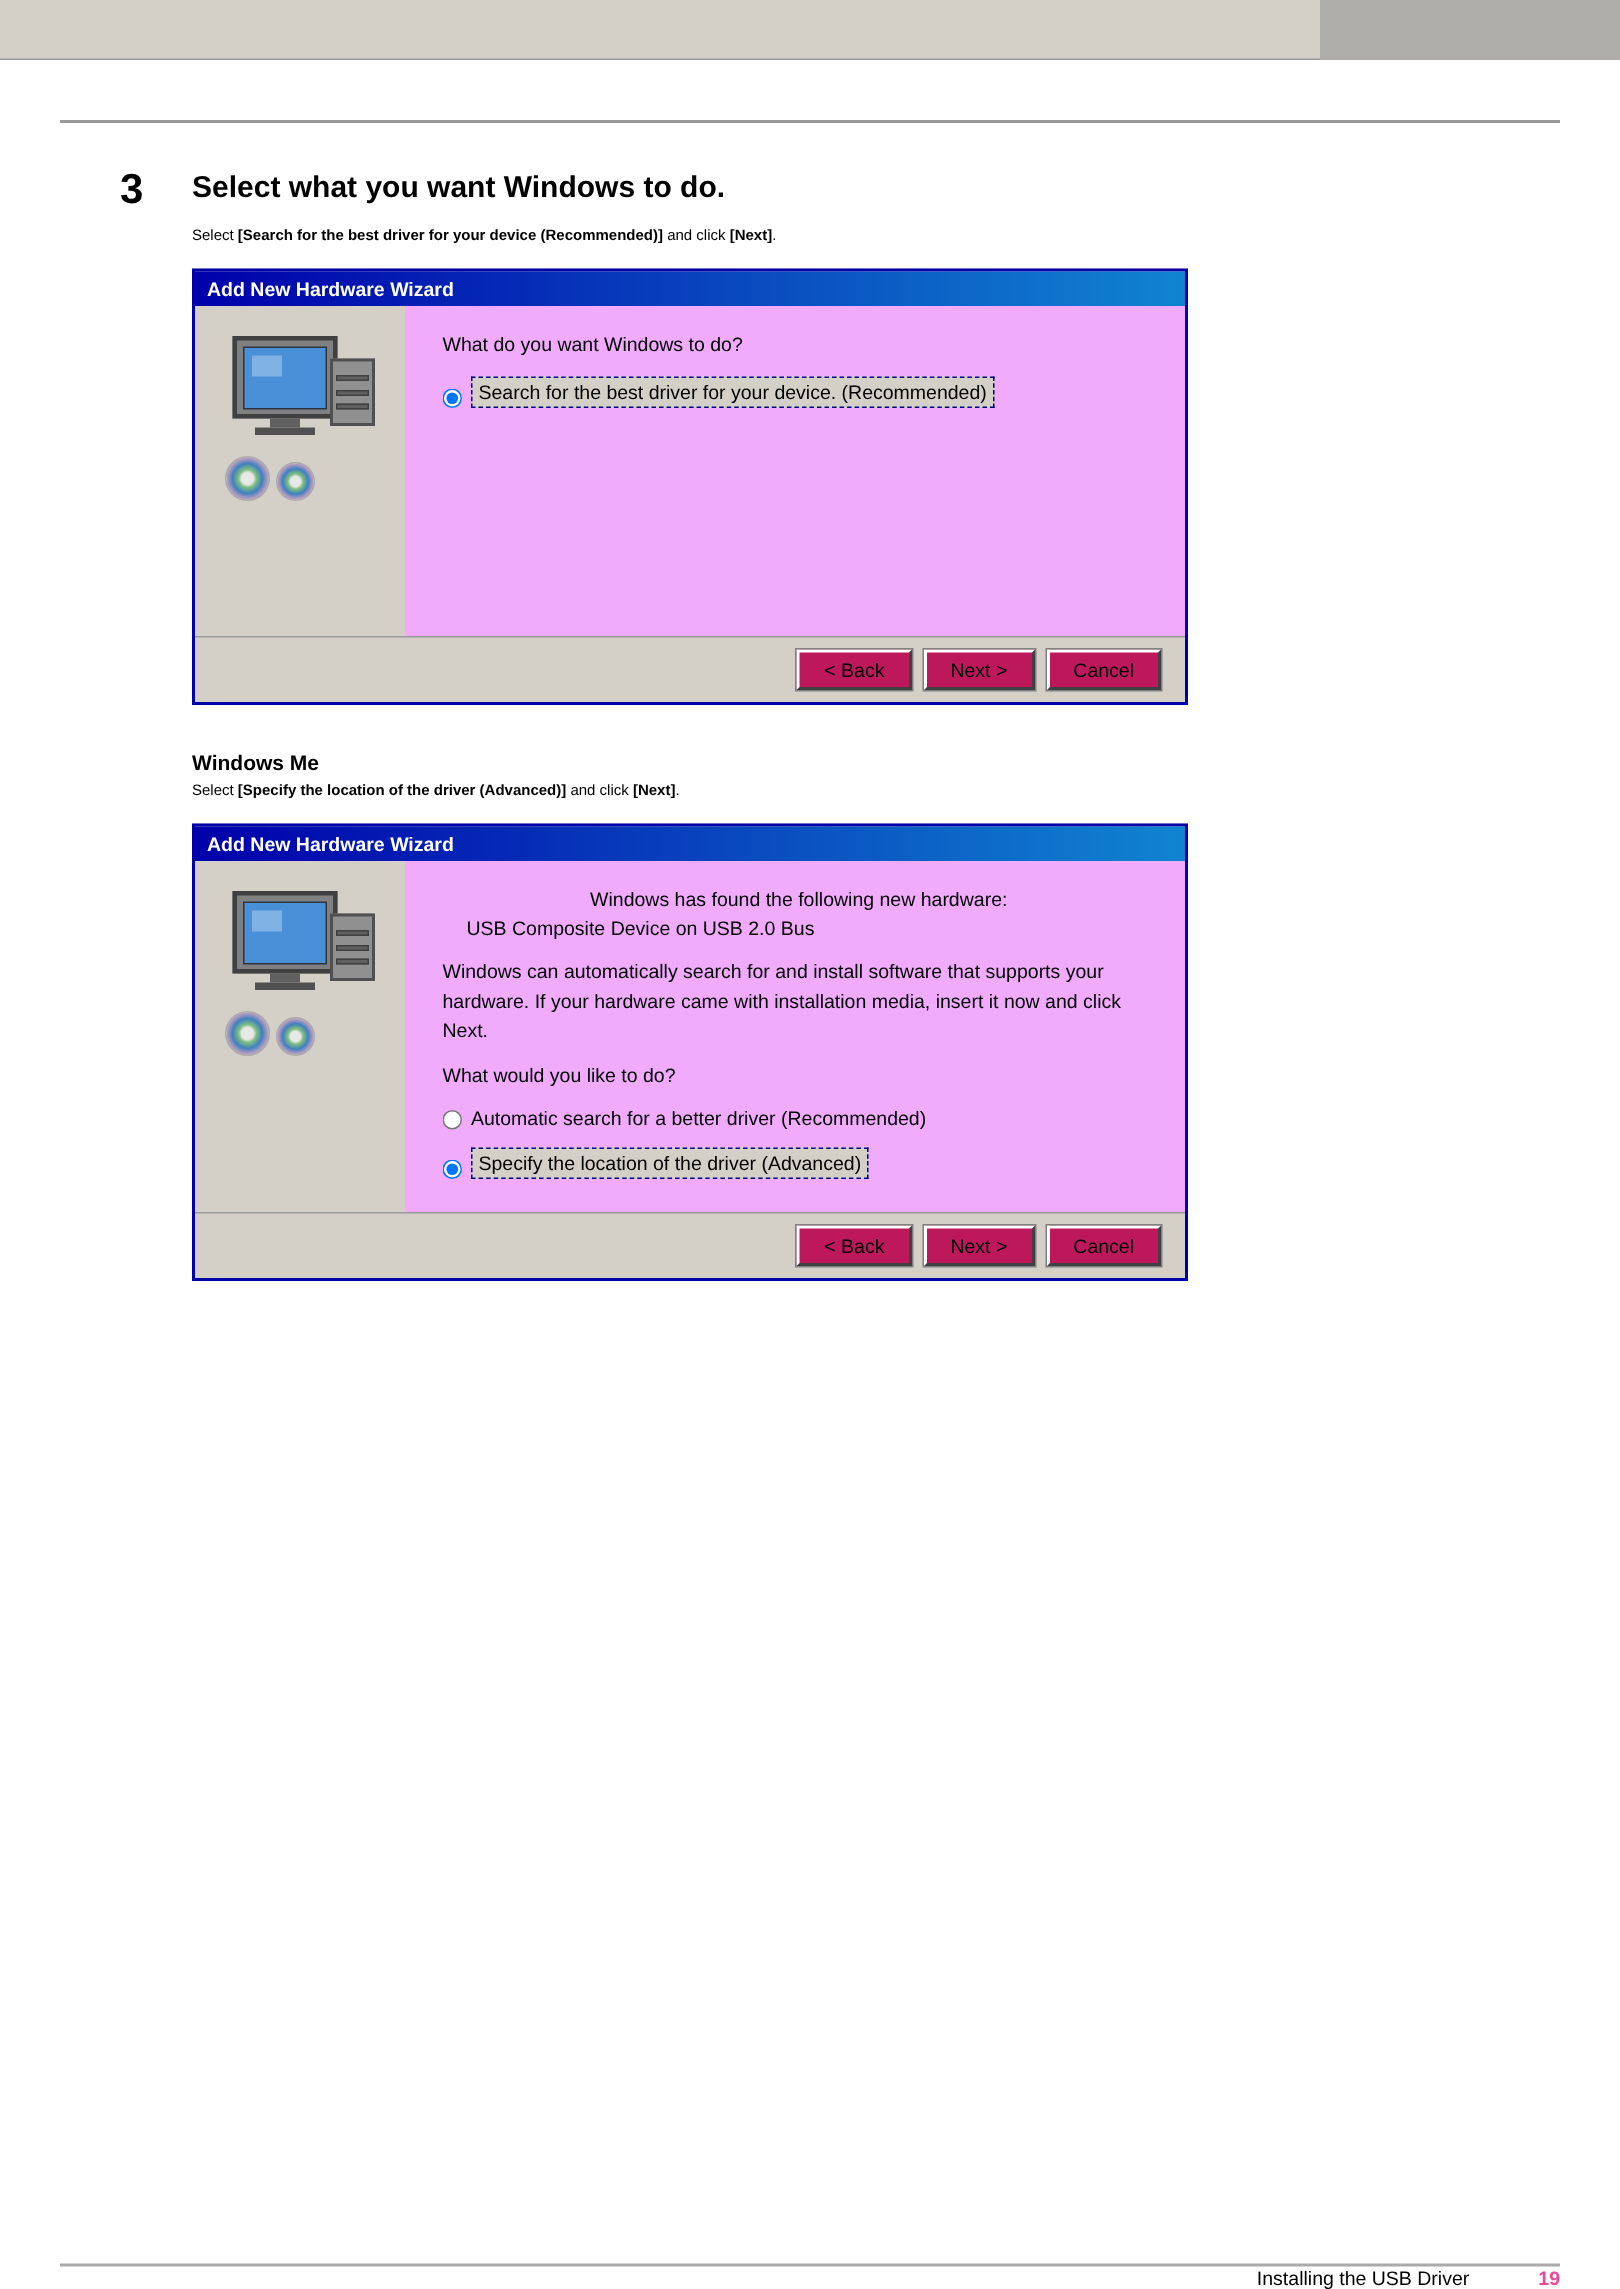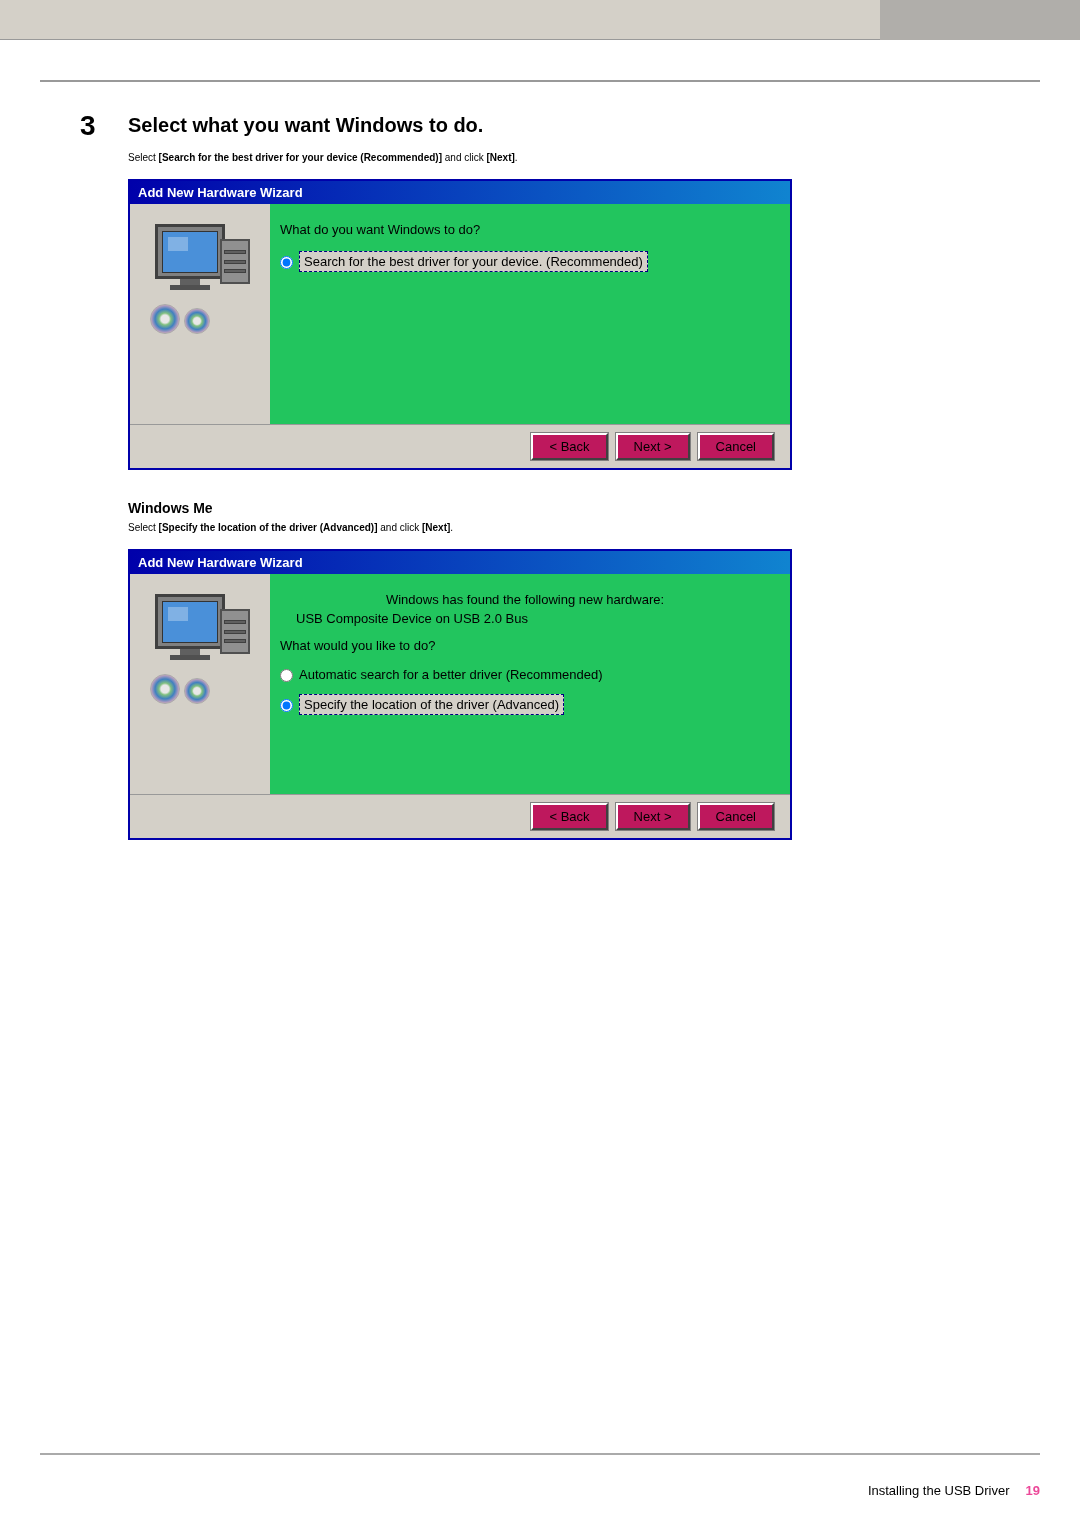--- a/index.html
+++ b/index.html
@@ -95,22 +95,23 @@
       font-size: 13px;
       font-weight: bold;
       padding: 4px 8px;
       display: flex;
       align-items: center;
     }
 
     .wizard-body {
       display: flex;
       padding: 0;
-      background: #22c55e;
+      background: #f0abfc;
       min-height: 220px;
+      gap: 15px;
     }
 
     .wizard-left-panel {
       width: 140px;
       min-height: 220px;
       background: #d4d0c8;
       display: flex;
       align-items: flex-start;
       justify-content: center;
       padding: 20px 10px;
@@ -224,21 +225,21 @@
     }
 
     .wizard-question {
       font-size: 13px;
       margin-bottom: 14px;
       color: #000;
     }
 
     .radio-option {
       display: flex;
-      align-items: center;
+      align-items: flex-end;
       margin-bottom: 12px;
       font-size: 13px;
       gap: 6px;
     }
 
     .radio-option input[type="radio"] {
       margin-top: 2px;
       flex-shrink: 0;
     }
 
@@ -355,20 +356,21 @@
             </div>
             <div class="cds-area">
               <div class="cd-disc"></div>
               <div class="cd-disc cd-disc2"></div>
             </div>
           </div>
         </div>
         <div class="wizard-right-panel">
           <div class="wizard-question" style="margin-bottom:4px;text-align:center;">Windows has found the following new hardware:</div>
           <div style="font-size:13px;margin-bottom:12px;padding-left:16px;">USB Composite Device on USB 2.0 Bus</div>
+          <div style="font-size:13px;margin-bottom:12px;line-height:1.5;">Windows can automatically search for and install software that supports your hardware. If your hardware came with installation media, insert it now and click Next.</div>
           <div class="wizard-question">What would you like to do?</div>
           <div class="radio-option">
             <input type="radio" name="wizard2" style="">
             <span>Automatic search for a better driver (Recommended)</span>
           </div>
           <div class="radio-option">
             <input type="radio" name="wizard2" checked="" style="">
             <span class="radio-label-selected">Specify the location of the driver (Advanced)</span>
           </div>
         </div>
@@ -379,17 +381,17 @@
         <button class="win-button">Cancel</button>
       </div>
     </div>
 
   </div>
 
 </div>
 
 <div style="position:absolute; bottom:0; left:0; right:0;">
   <hr style="border:none; border-top:2px solid #aaa; margin:0 40px;">
-  <div style="display:flex; justify-content:flex-end; align-items:center; padding:28px 40px; ">
+  <div style="display:flex; justify-content:flex-end; align-items:center; padding:0 40px; gap:30px;">
     <span style="font-size:13px; color:#000;">Installing the USB Driver</span>
     <span style="font-size:13px; color:#ec4899; font-weight:bold;margin-left:16px;">19</span>
   </div>
 </div>
 
 </body></html>

